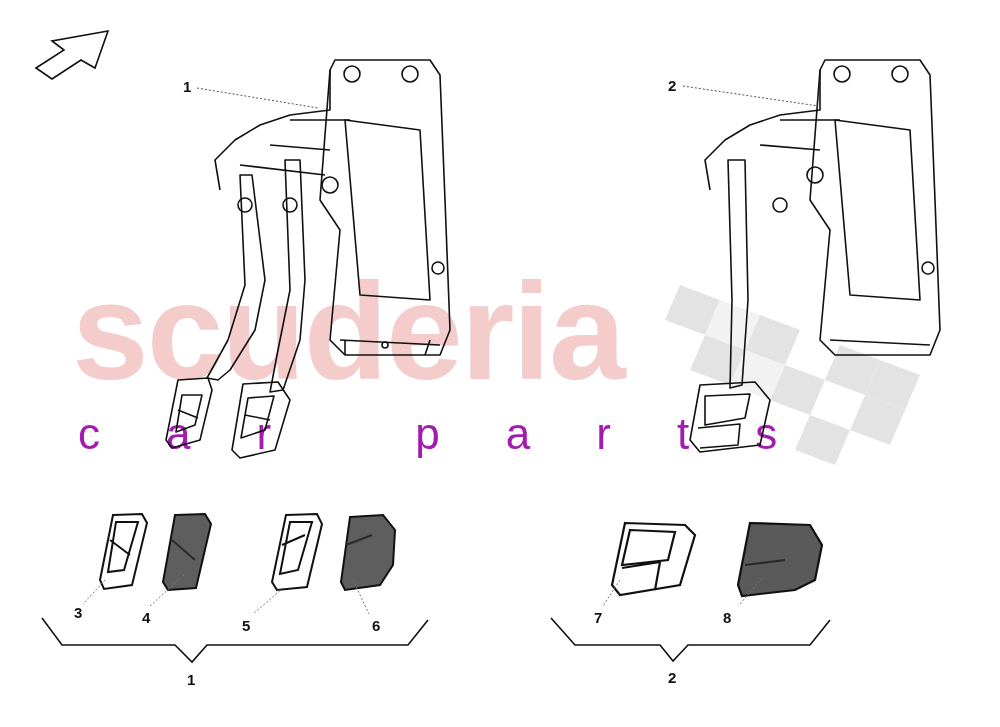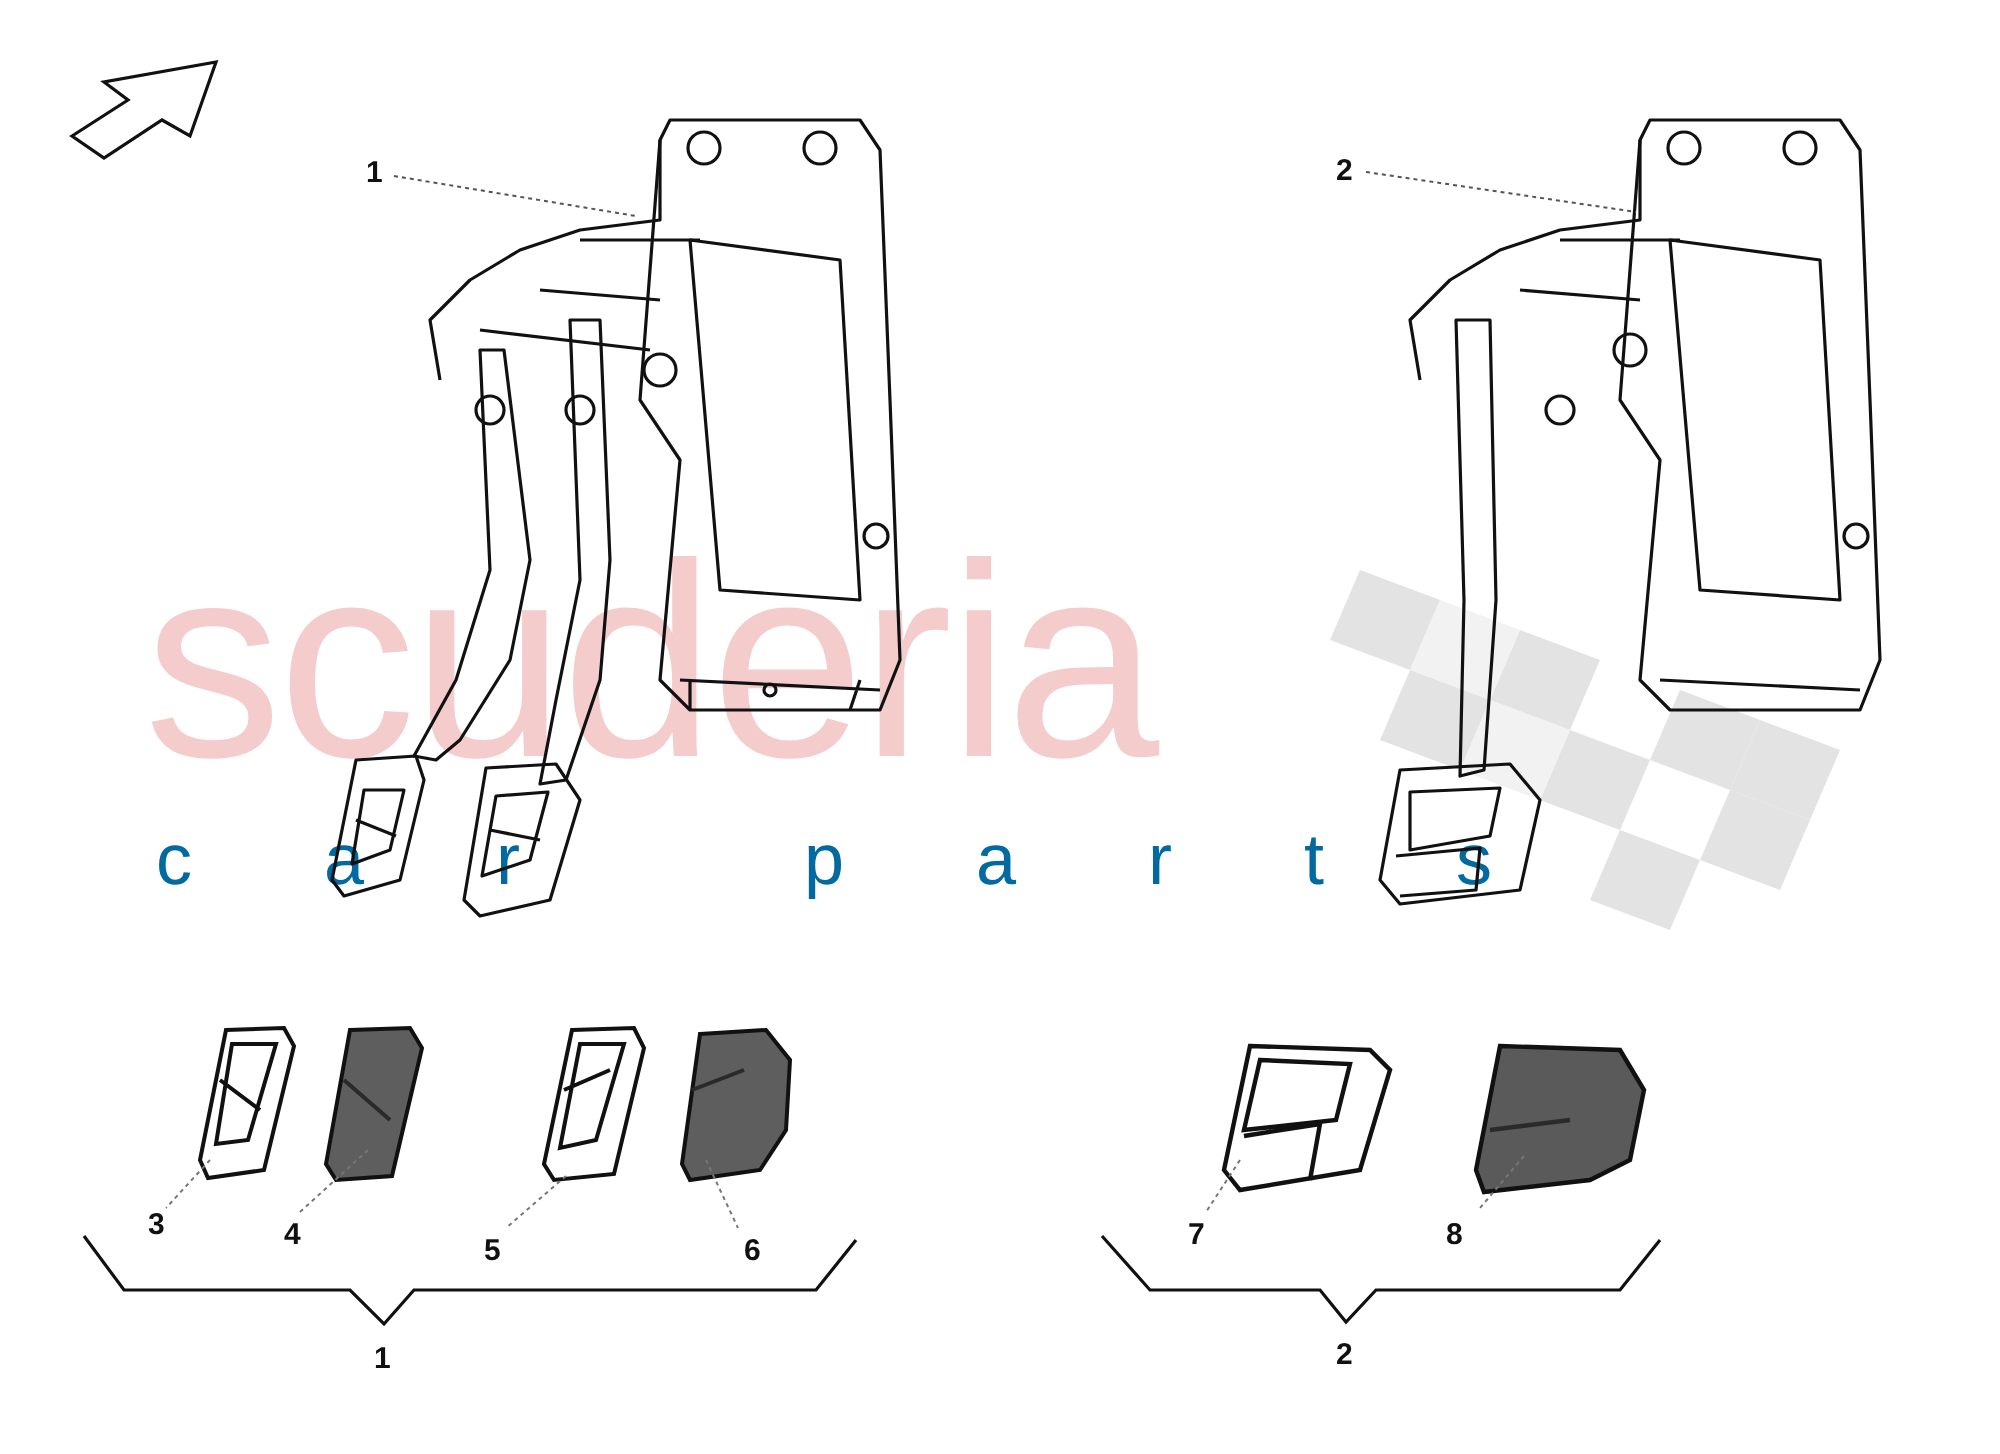--- a/index.html
+++ b/index.html
@@ -1,18 +1,18 @@
 <!DOCTYPE html>
 <html><head>
 <meta charset="utf-8">
 <style>
   html, body { margin:0; padding:0; background:#ffffff; }
   body { width:1000px; height:727px; position:relative; overflow:hidden; font-family:"Liberation Sans", sans-serif; }
-  .wm-main { position:absolute; left:72px; top:262px; font-size:138px; font-weight:normal; color:#f4cccc; letter-spacing:-2px; line-height:1; z-index:1; }
-  .wm-sub { position:absolute; left:78px; top:412px; font-size:36px; color:#0369a1; letter-spacing:66px; line-height:1; z-index:1; }
+  .wm-main { position:absolute; left:72px; top:262px; font-size:138px; font-weight:bold; color:#f4cccc; letter-spacing:-2px; line-height:1; z-index:1; }
+  .wm-sub { position:absolute; left:78px; top:412px; font-size:44px; color:#a21caf; letter-spacing:66px; line-height:1; z-index:1; }
   svg.art { position:absolute; left:0; top:0; z-index:2; }
   .lbl { position:absolute; font-size:15px; font-weight:bold; color:#111; z-index:3; line-height:1; }
 </style>
 </head>
 <body>
 
 <div class="wm-main">scuderia</div>
 <div class="wm-sub">car parts</div>
 
 <svg class="art" width="1000" height="727" viewBox="0 0 1000 727">

